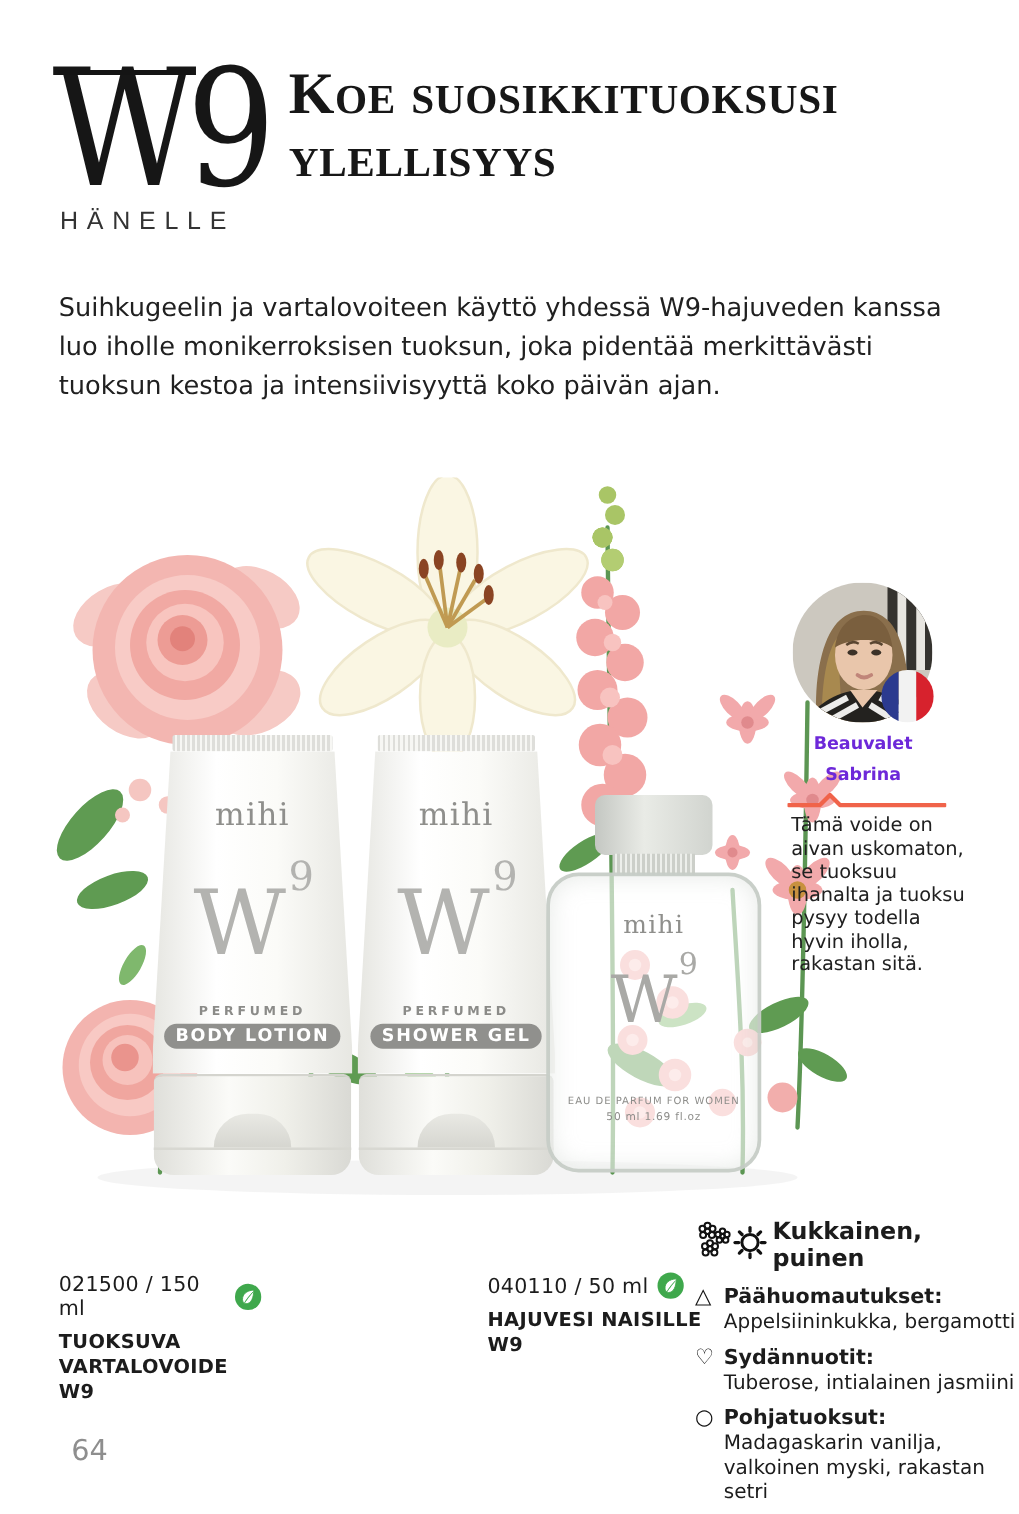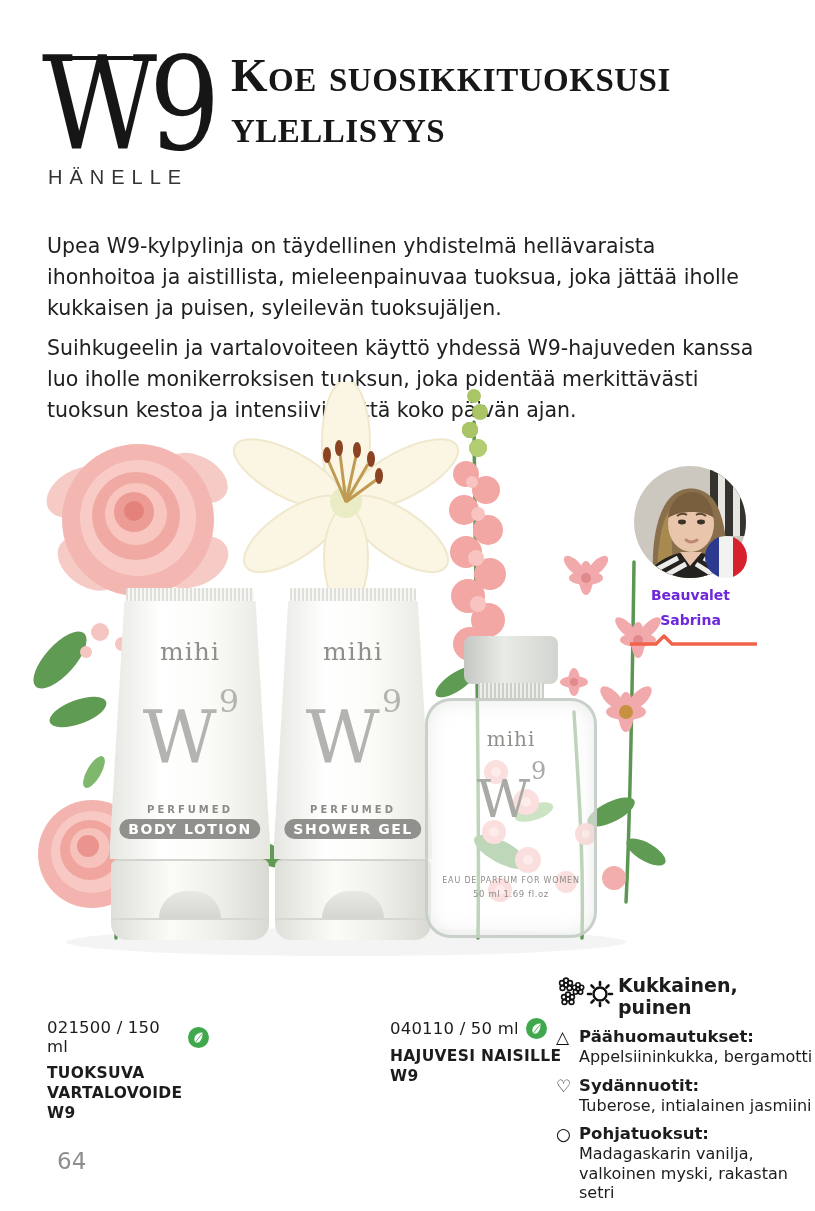--- a/index.html
+++ b/index.html
@@ -28,21 +28,21 @@
     position:absolute; left:231px; top:50px; width:560px;
     font-family:"Liberation Serif", serif; font-variant:small-caps;
     font-size:47px; line-height:51px; color:#171717; letter-spacing:0.5px;
   }
 
   
   .intro { position:absolute; left:47px; top:231px; width:715px; font-size:20.5px; line-height:31px; color:#202020; }
   .intro p + p { margin-top:9px; }
 
   
-  .scene { position:absolute; left:4px; top:378px; width:783px; height:585px; }
+  .scene { position:absolute; left:16px; top:378px; width:783px; height:585px; }
   .flowers { position:absolute; left:22px; top:4px; }
 
   .tube { position:absolute; height:352px; }
   .tube-crimp { height:13px; margin:0 16px; border-radius:2px;
     background:repeating-linear-gradient(90deg,#dededa 0 2px,#f7f7f4 2px 4px); }
   .tube-body { position:relative; height:258px;
     background:linear-gradient(90deg,#e6e6e1 0%,#ffffff 32%,#fbfbf8 62%,#e7e7e2 100%);
     clip-path:polygon(9% 0,91% 0,100% 94%,100% 100%,0 100%,0 94%); }
   .tube-brand { text-align:center; padding-top:36px; font-family:"DejaVu Serif", serif;
     font-size:25px; color:#8f8f8c; letter-spacing:1px; }
@@ -120,21 +120,20 @@
 
 <div class="page">
 
   <div class="logo-mark">W9</div>
   <div class="logo-rule"></div>
   <div class="logo-audience">HÄNELLE</div>
 
   <h1 class="headline"><span>Koe suosikkituoksusi</span><br><span>ylellisyys</span></h1>
 
   <div class="intro">
-    <p>Upea W9-kylpylinja on täydellinen yhdistelmä hellävaraista ihonhoitoa ja aistillista, mieleenpainuvaa tuoksua, joka jättää iholle kukkaisen ja puisen, syleilevän tuoksujäljen.</p>
     <p>Suihkugeelin ja vartalovoiteen käyttö yhdessä W9-hajuveden kanssa luo iholle monikerroksisen tuoksun, joka pidentää merkittävästi tuoksun kestoa ja intensiivisyyttä koko päivän ajan.</p>
   </div>
 
   <div class="scene">
 
     <svg class="flowers" width="640" height="580" viewBox="0 0 640 580">
 
       <ellipse cx="320" cy="560" rx="280" ry="14" fill="rgba(120,120,110,0.08)"></ellipse>
 
       <g stroke="#5c9653" stroke-width="3.5" fill="none" stroke-linecap="round">
@@ -364,20 +363,21 @@
   </div>
   <div class="flag-badge">
     <span style="background:#2b3a8f"></span>
       <span style="background:#f2f2f2"></span>
       <span style="background:#d7222d"></span>
   </div>
   <div class="t-name"><span>Beauvalet</span><br><span>Sabrina</span></div>
   <svg class="t-divider" width="127" height="16" viewBox="0 0 127 16">
     <path d="M1,12 L26,12 L34,4 L42,12 L126,12" fill="none" stroke="#f0634a" stroke-width="3.4" stroke-linecap="round" stroke-linejoin="round"></path>
   </svg>
+  <div class="t-quote">Tämä voide on aivan uskomaton, se tuoksuu ihanalta ja tuoksu pysyy todella hyvin iholla, rakastan sitä.</div>
 
   <div class="listing c1">
     <div class="l-code">
       <span>021500 / 150 ml</span>
       <span class="leaf-icon" style="background:#3fa84c">
         <svg width="13" height="13" viewBox="0 0 13 13">
             <path d="M11,1 C5,1.5 2,4.5 2,8.5 C2,10.5 3.2,12 4.8,12 C9,12 11,7 11,1 Z M3.5,11.5 C5.5,8 8,5 10.5,2.5" fill="#ffffff" stroke="#3fa84c" stroke-width="0.7"></path>
           </svg>
       </span>
     </div>

